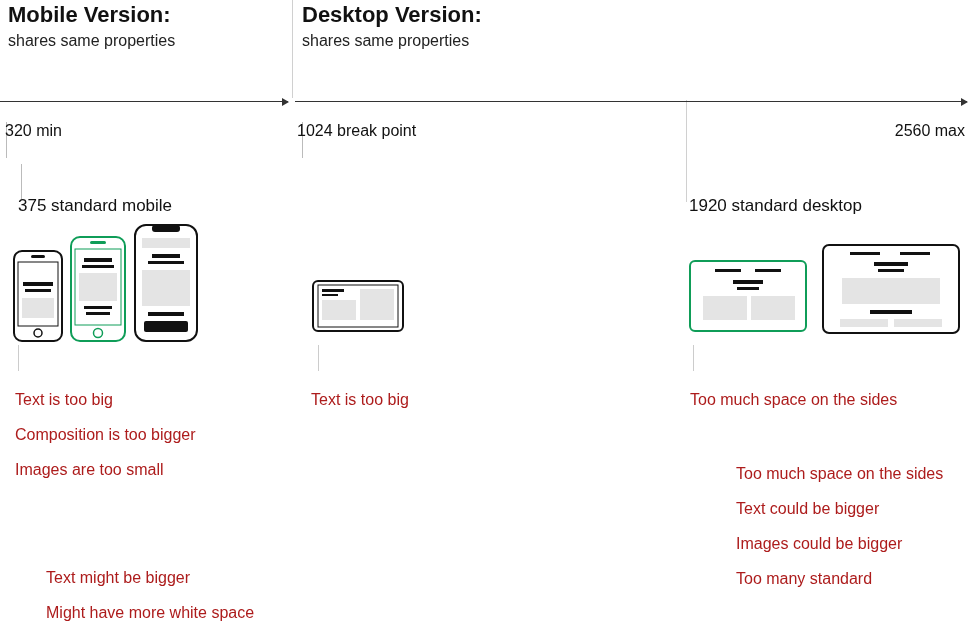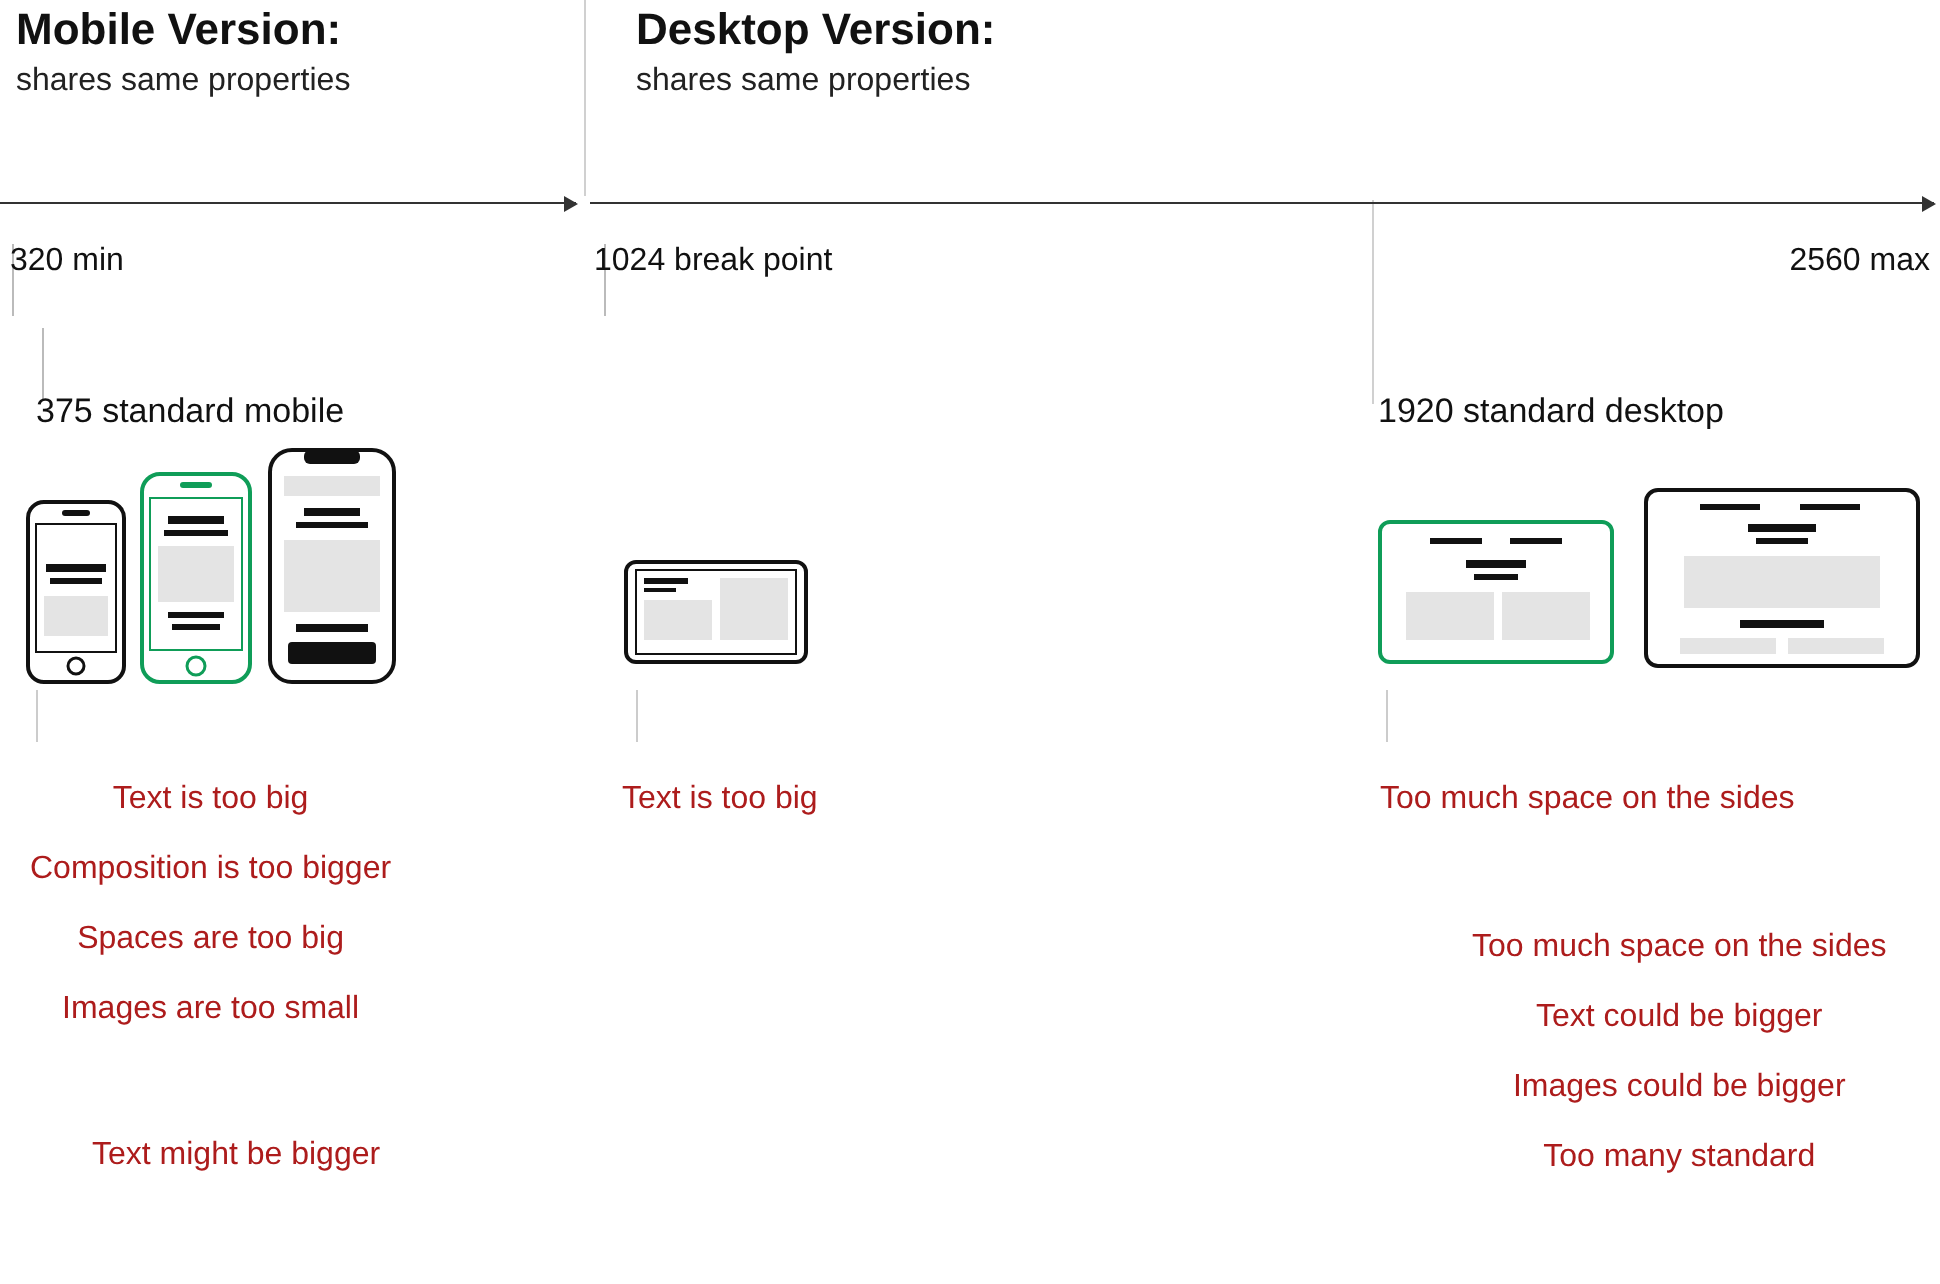--- a/index.html
+++ b/index.html
@@ -35,21 +35,21 @@
   .std-label {
     font-size: 17px;
     color: #111;
     margin-top: 24px;
   }
   .issue {
     font-size: 16px;
     color: #AD1C1C;
     line-height: 1.5;
   }
-  .issue-block .issue { margin-bottom: 11px; text-align: center; }
+  .issue-block .issue { margin-bottom: 11px; }
 
   
   .axis-line {
     height: 1px;
     background: #333;
   }
   .arrow-right {
     width: 0; height: 0;
     border-top: 4px solid transparent;
     border-bottom: 4px solid transparent;
@@ -76,21 +76,21 @@
 </style>
 </head>
 <body>
 
 <div class="canvas">
 
   <div class="abs" style="left:8px; top:2px;">
     <div class="h-title">Mobile Version:</div>
     <div class="h-sub">shares same properties</div>
   </div>
-  <div class="abs" style="left:302px; top:2px;margin-left:16px;">
+  <div class="abs" style="left:302px; top:2px;">
     <div class="h-title">Desktop Version:</div>
     <div class="h-sub">shares same properties</div>
   </div>
 
   <div class="abs big-divider" style="left:292px; top:0; height:98px;"></div>
   <div class="abs big-divider" style="left:686px; top:100px; height:102px;"></div>
 
   <div class="abs axis-line" style="left:0; top:101px; width:288px;">
     <div class="arrow-right" style="right:-1px;"></div>
   </div>
@@ -172,26 +172,26 @@
     <rect x="72" y="75" width="48" height="8" fill="#e4e4e4"></rect>
   </svg>
 
   <div class="abs mini-tick" style="left:18px; top:345px;"></div>
   <div class="abs mini-tick" style="left:318px; top:345px;"></div>
   <div class="abs mini-tick" style="left:693px; top:345px;"></div>
 
   <div class="abs issue-block" style="left:15px; top:388px;">
     <div class="issue">Text is too big</div>
     <div class="issue">Composition is too bigger</div>
-    <div class="issue">Spaces are too big</div>
     <div class="issue">Images are too small</div>
   </div>
 
   <div class="abs issue-block" style="left:46px; top:566px;">
     <div class="issue">Text might be bigger</div>
+    <div class="issue">Might have more white space</div>
   </div>
 
   <div class="abs issue-block" style="left:311px; top:388px;">
     <div class="issue">Text is too big</div>
   </div>
 
   <div class="abs issue-block" style="left:690px; top:388px;">
     <div class="issue">Too much space on the sides</div>
   </div>
 

